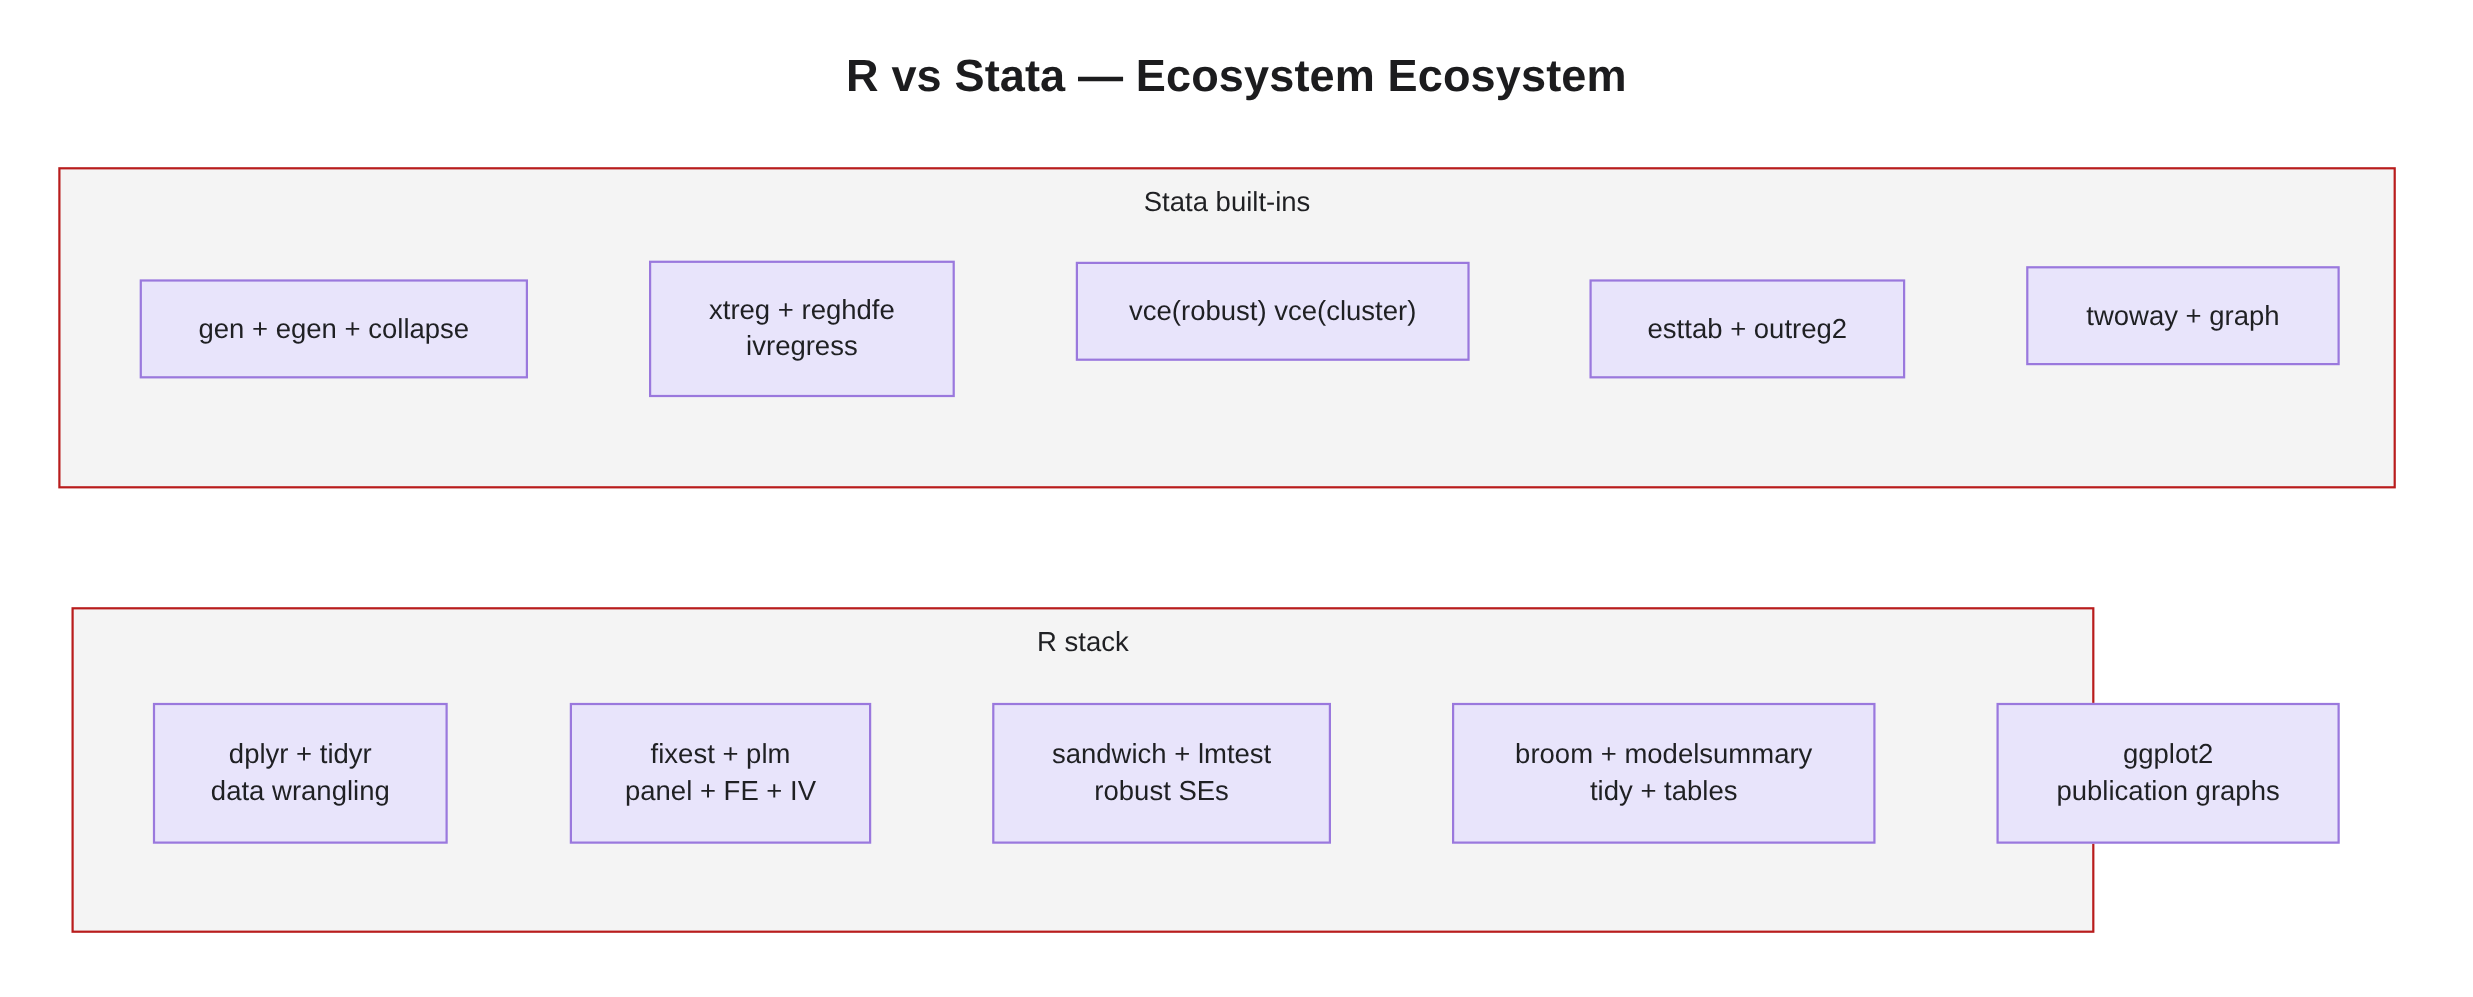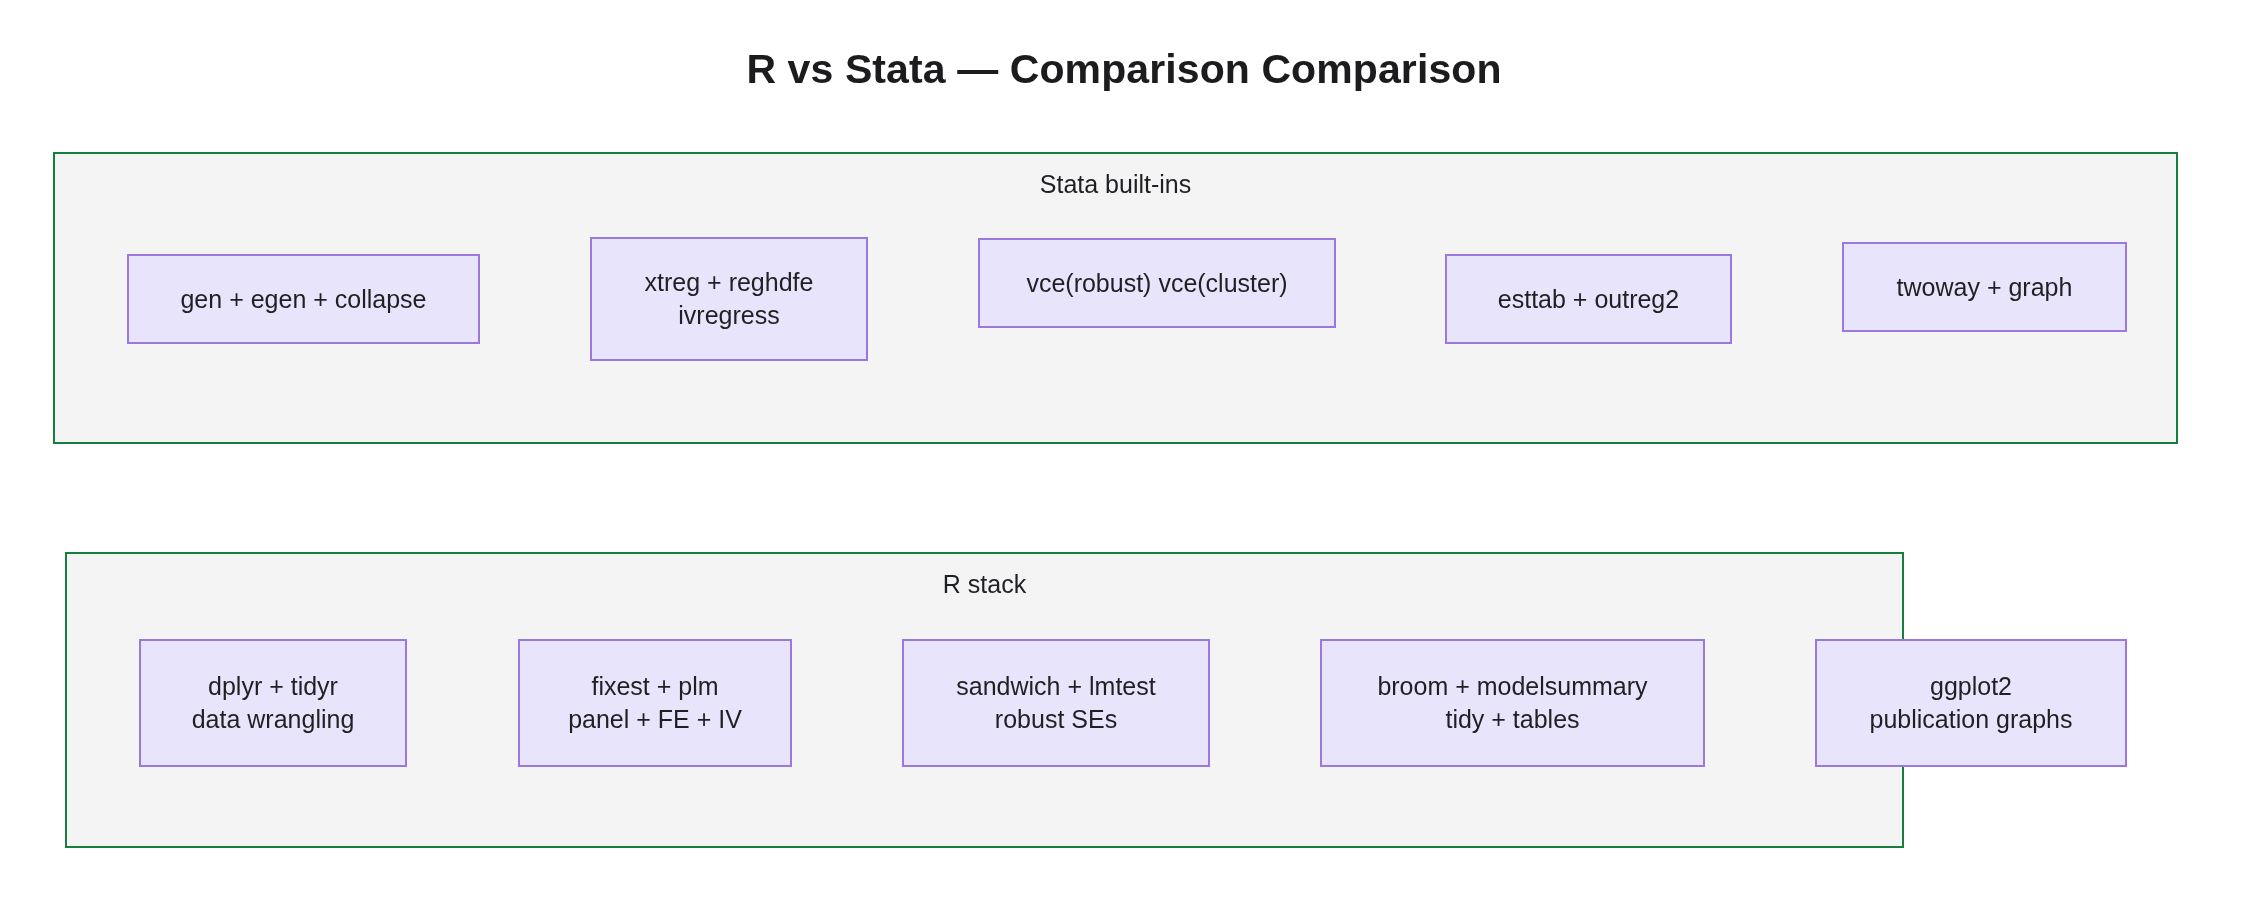--- a/index.html
+++ b/index.html
@@ -32,21 +32,21 @@
     font-weight: bold;
     letter-spacing: 0.1px;
     color: #1c1c1e;
     white-space: nowrap;
   }
 
   
   .subgraph {
     position: absolute;
     background: #f4f4f4;
-    border: 2px solid #15803d;
+    border: 2px solid #b91c1c;
     box-sizing: border-box;
   }
   .subgraph-label {
     position: absolute;
     top: 16px;
     left: 0;
     width: 100%;
     text-align: center;
     font-size: 25px;
     font-weight: normal;
@@ -99,21 +99,21 @@
   #node-fixest     { left: 451px;  top: 85px; width: 274px; height: 128px; }
   #node-sandwich   { left: 835px;  top: 85px; width: 308px; height: 128px; }
   #node-broom      { left: 1253px; top: 85px; width: 385px; height: 128px; }
   #node-ggplot2    { left: 1748px; top: 85px; width: 312px; height: 128px; }
 </style>
 </head>
 <body>
 
 <div id="diagram-root">
 
-  <div class="diagram-title">R vs Stata — Comparison Comparison</div>
+  <div class="diagram-title">R vs Stata — Ecosystem Ecosystem</div>
 
   <div class="subgraph" id="subgraph-stata">
 
     <div class="subgraph-label">Stata built-ins</div>
 
     <div class="node" id="node-gen">
       <span class="line">gen + egen + collapse</span>
     </div>
 
     <div class="node" id="node-xtreg">

